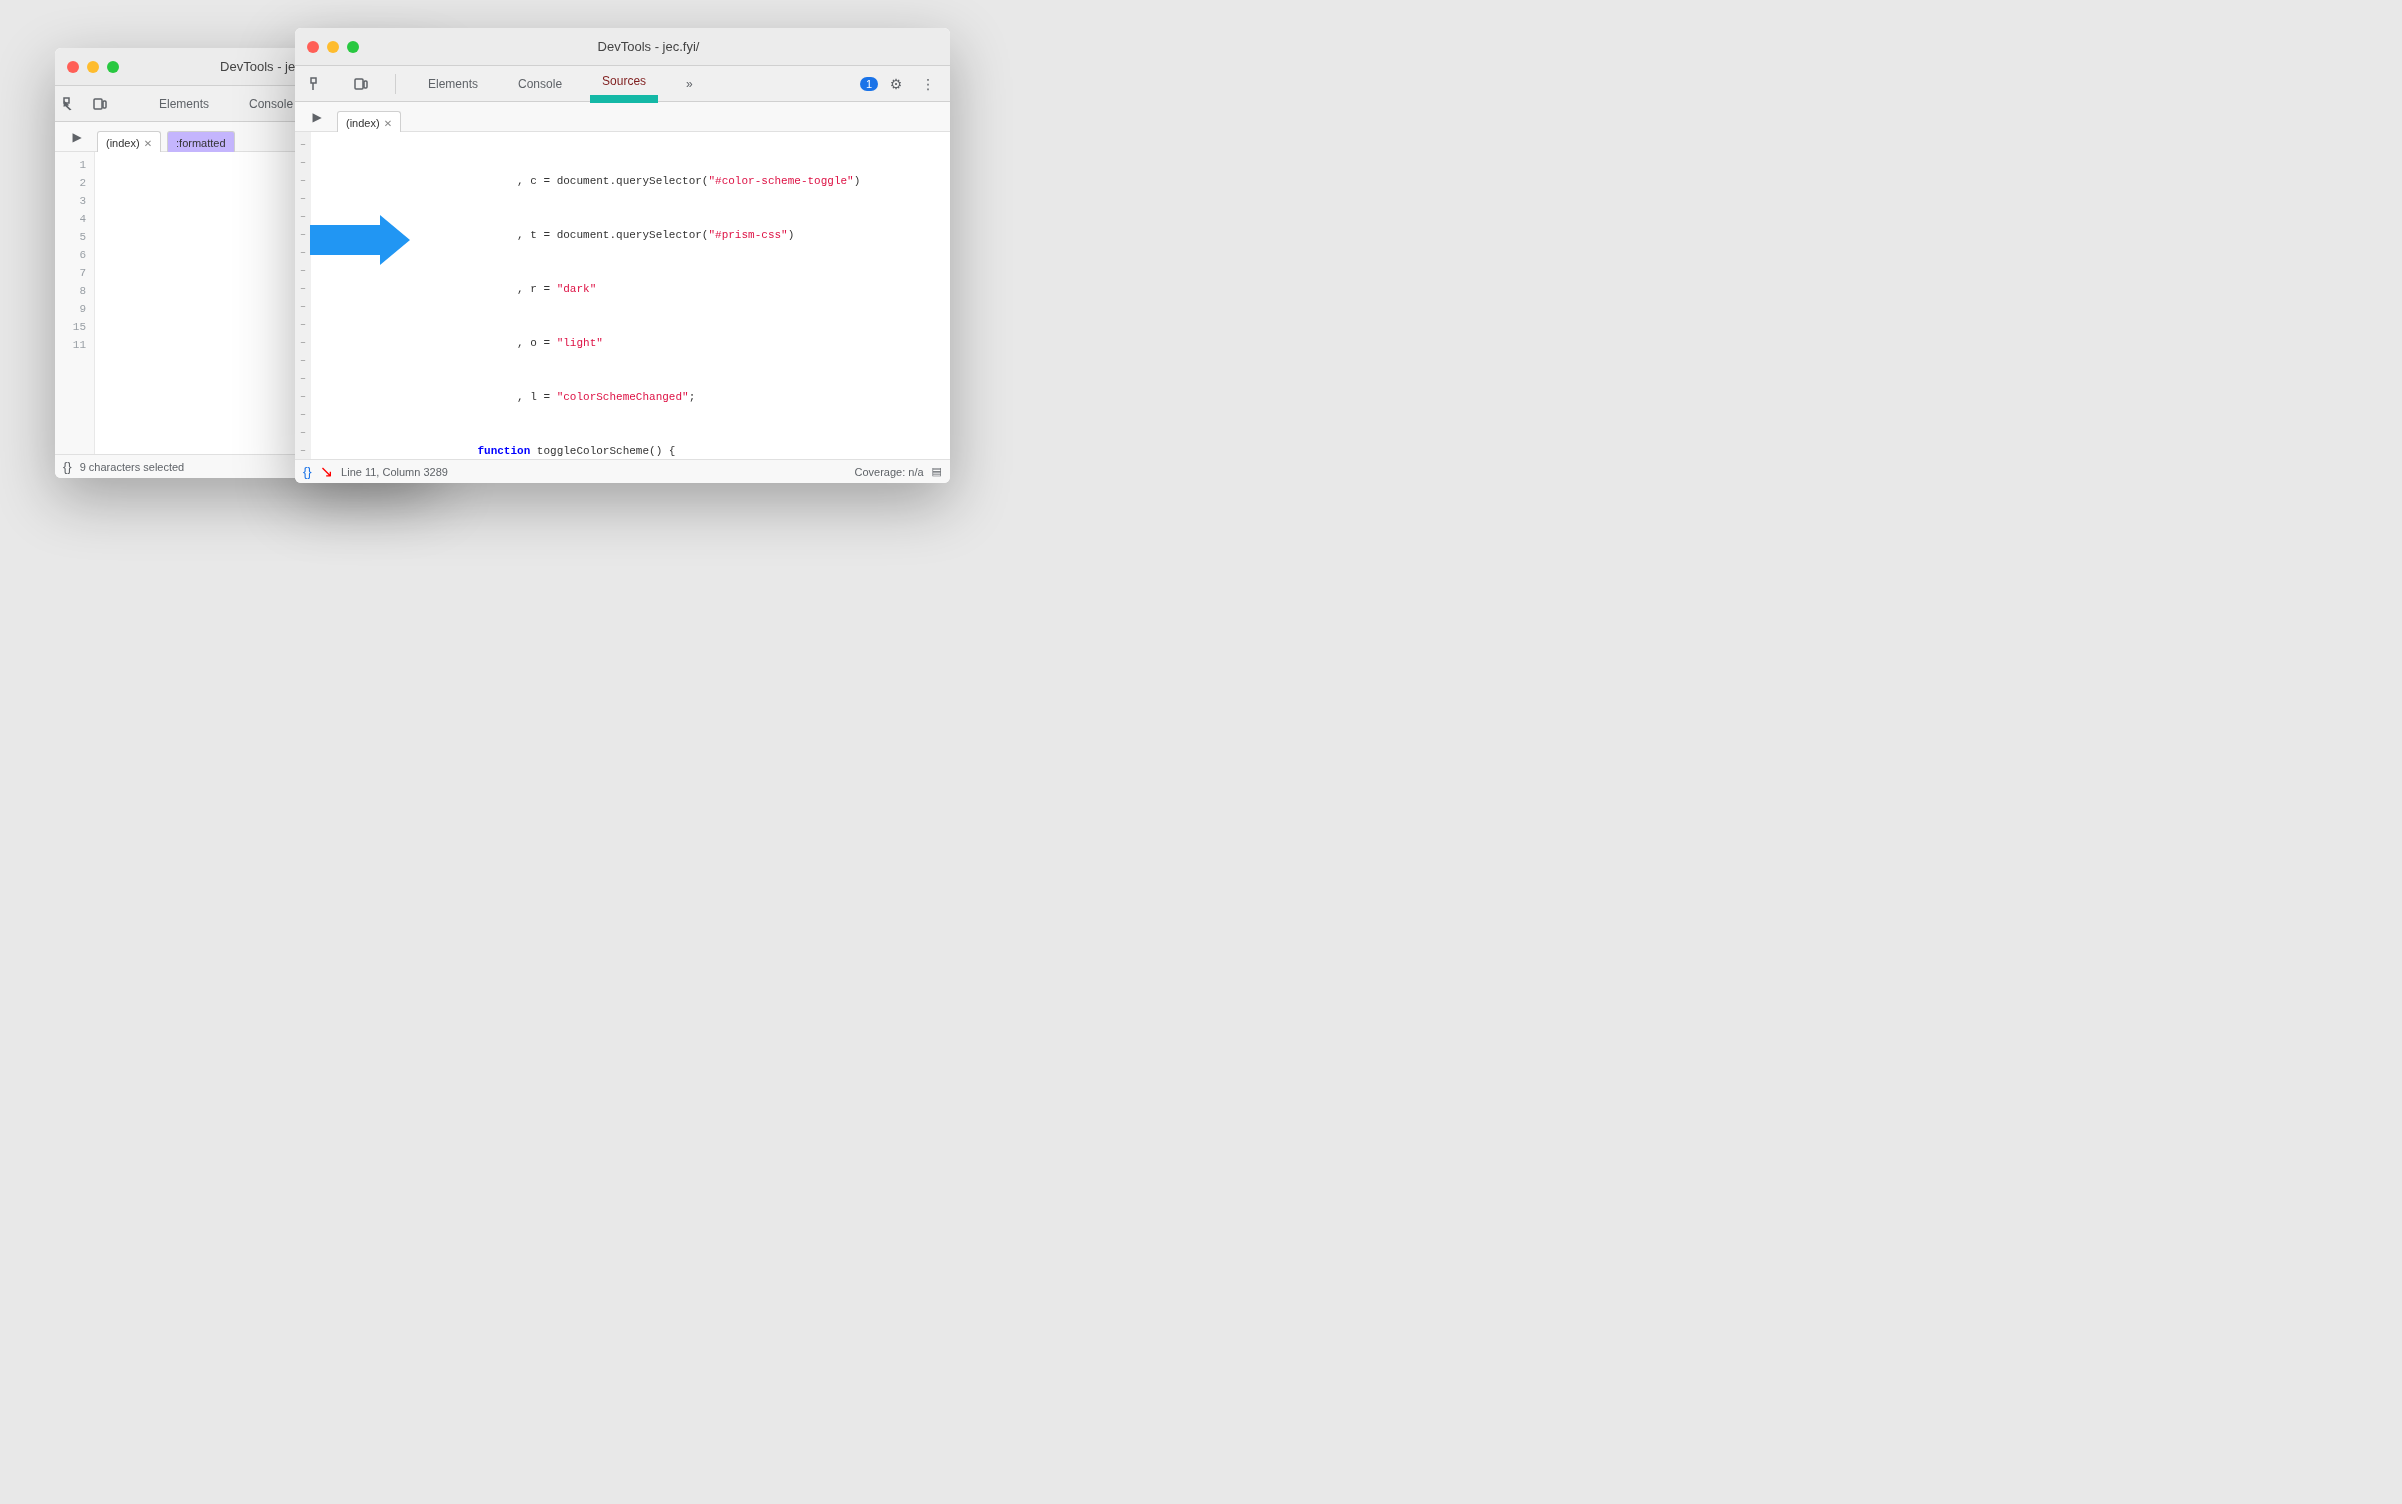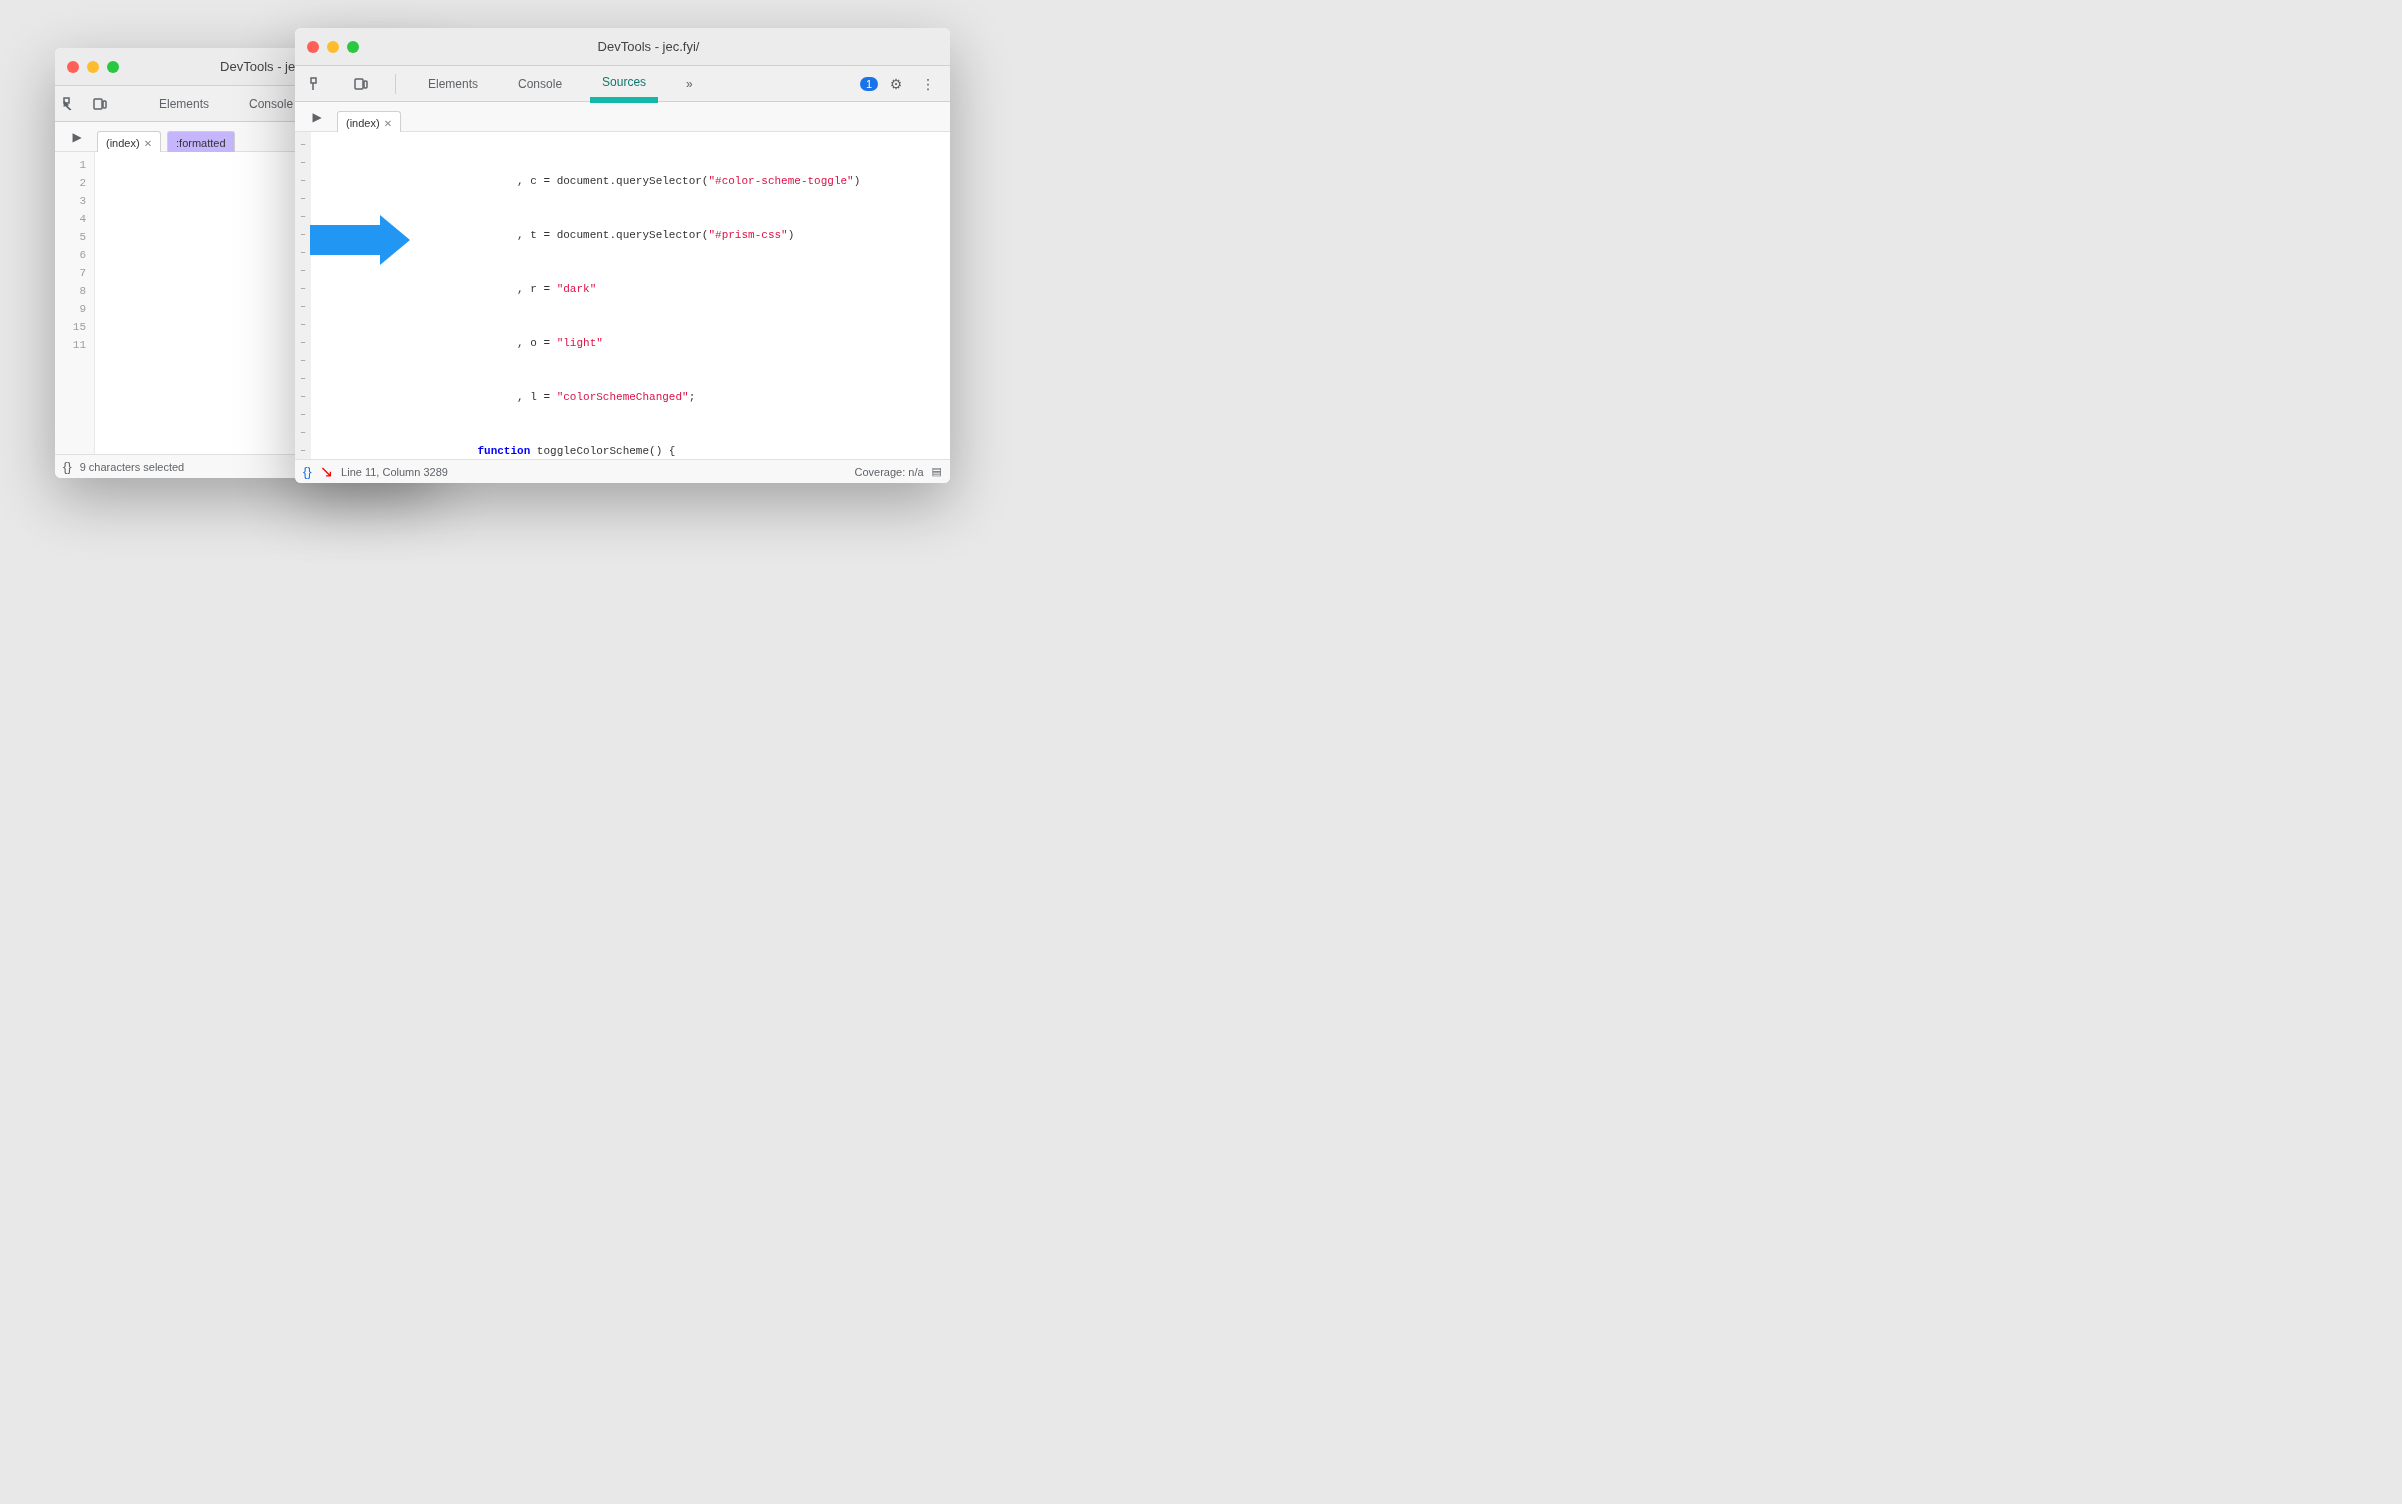--- a/index.html
+++ b/index.html
@@ -97,22 +97,22 @@
       align-items: center;
       font-size: 12px;
       color: #5f6368;
       cursor: pointer;
       border-bottom: 2px solid transparent;
       position: relative;
       top: 1px;
     }
 
     .toolbar-tab.active {
-      color: #0f766e;
-      border-bottom: 6px solid #14b8a6;
+      color: #7f1d1d;
+      border-bottom: 8px solid #14b8a6;
       font-weight: 500;
     }
 
     
     .sources-toolbar {
       background: #f8f8f8;
       border-bottom: 1px solid #e0e0e0;
       height: 30px;
       display: flex;
       align-items: center;

